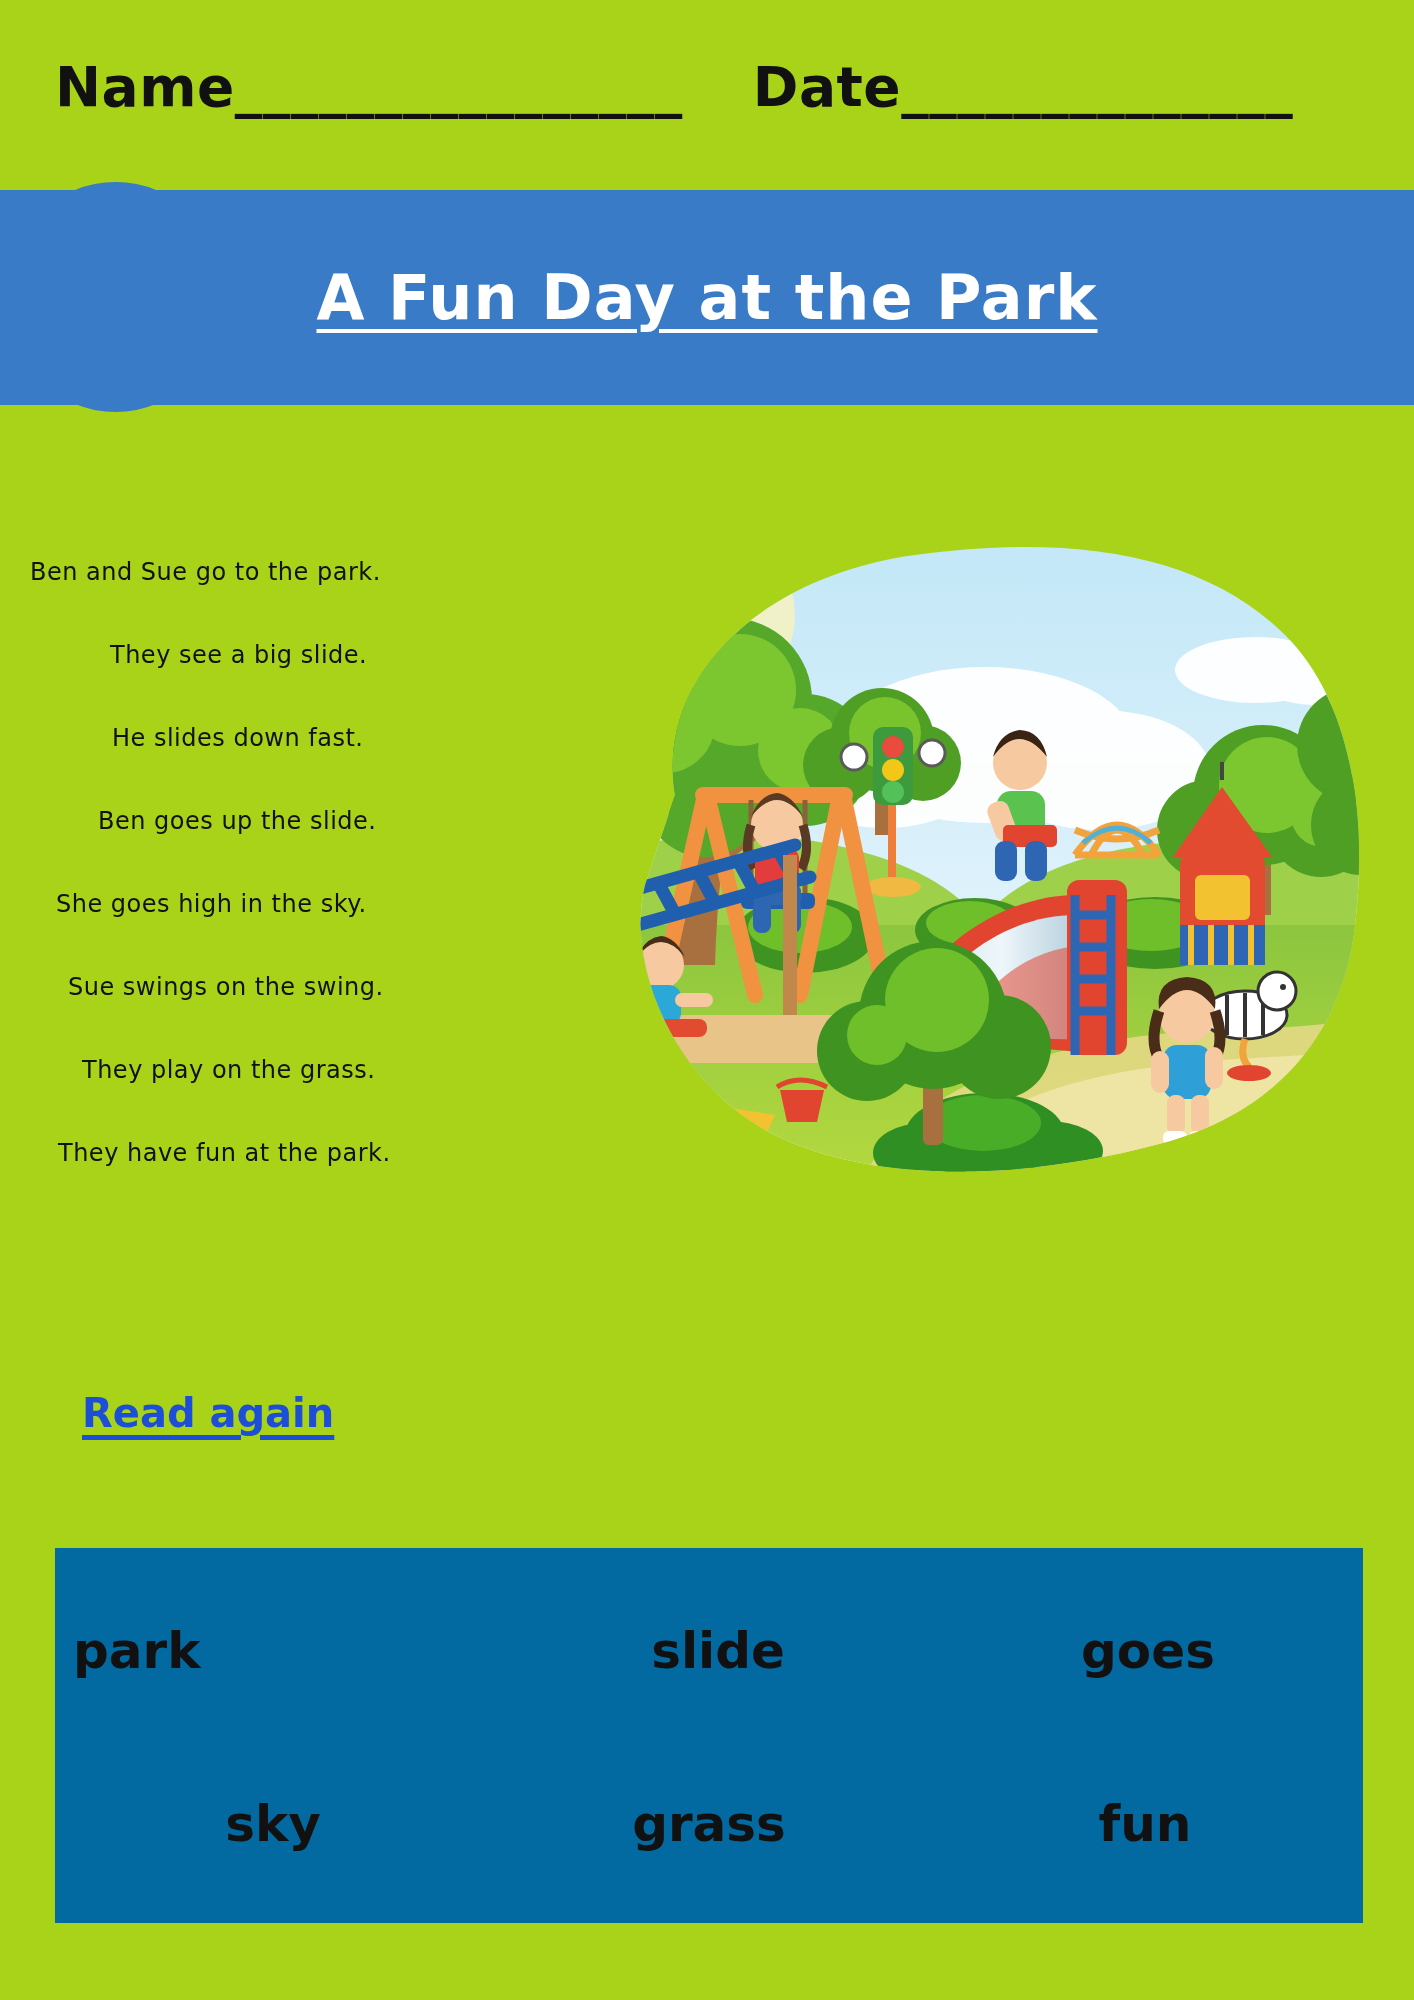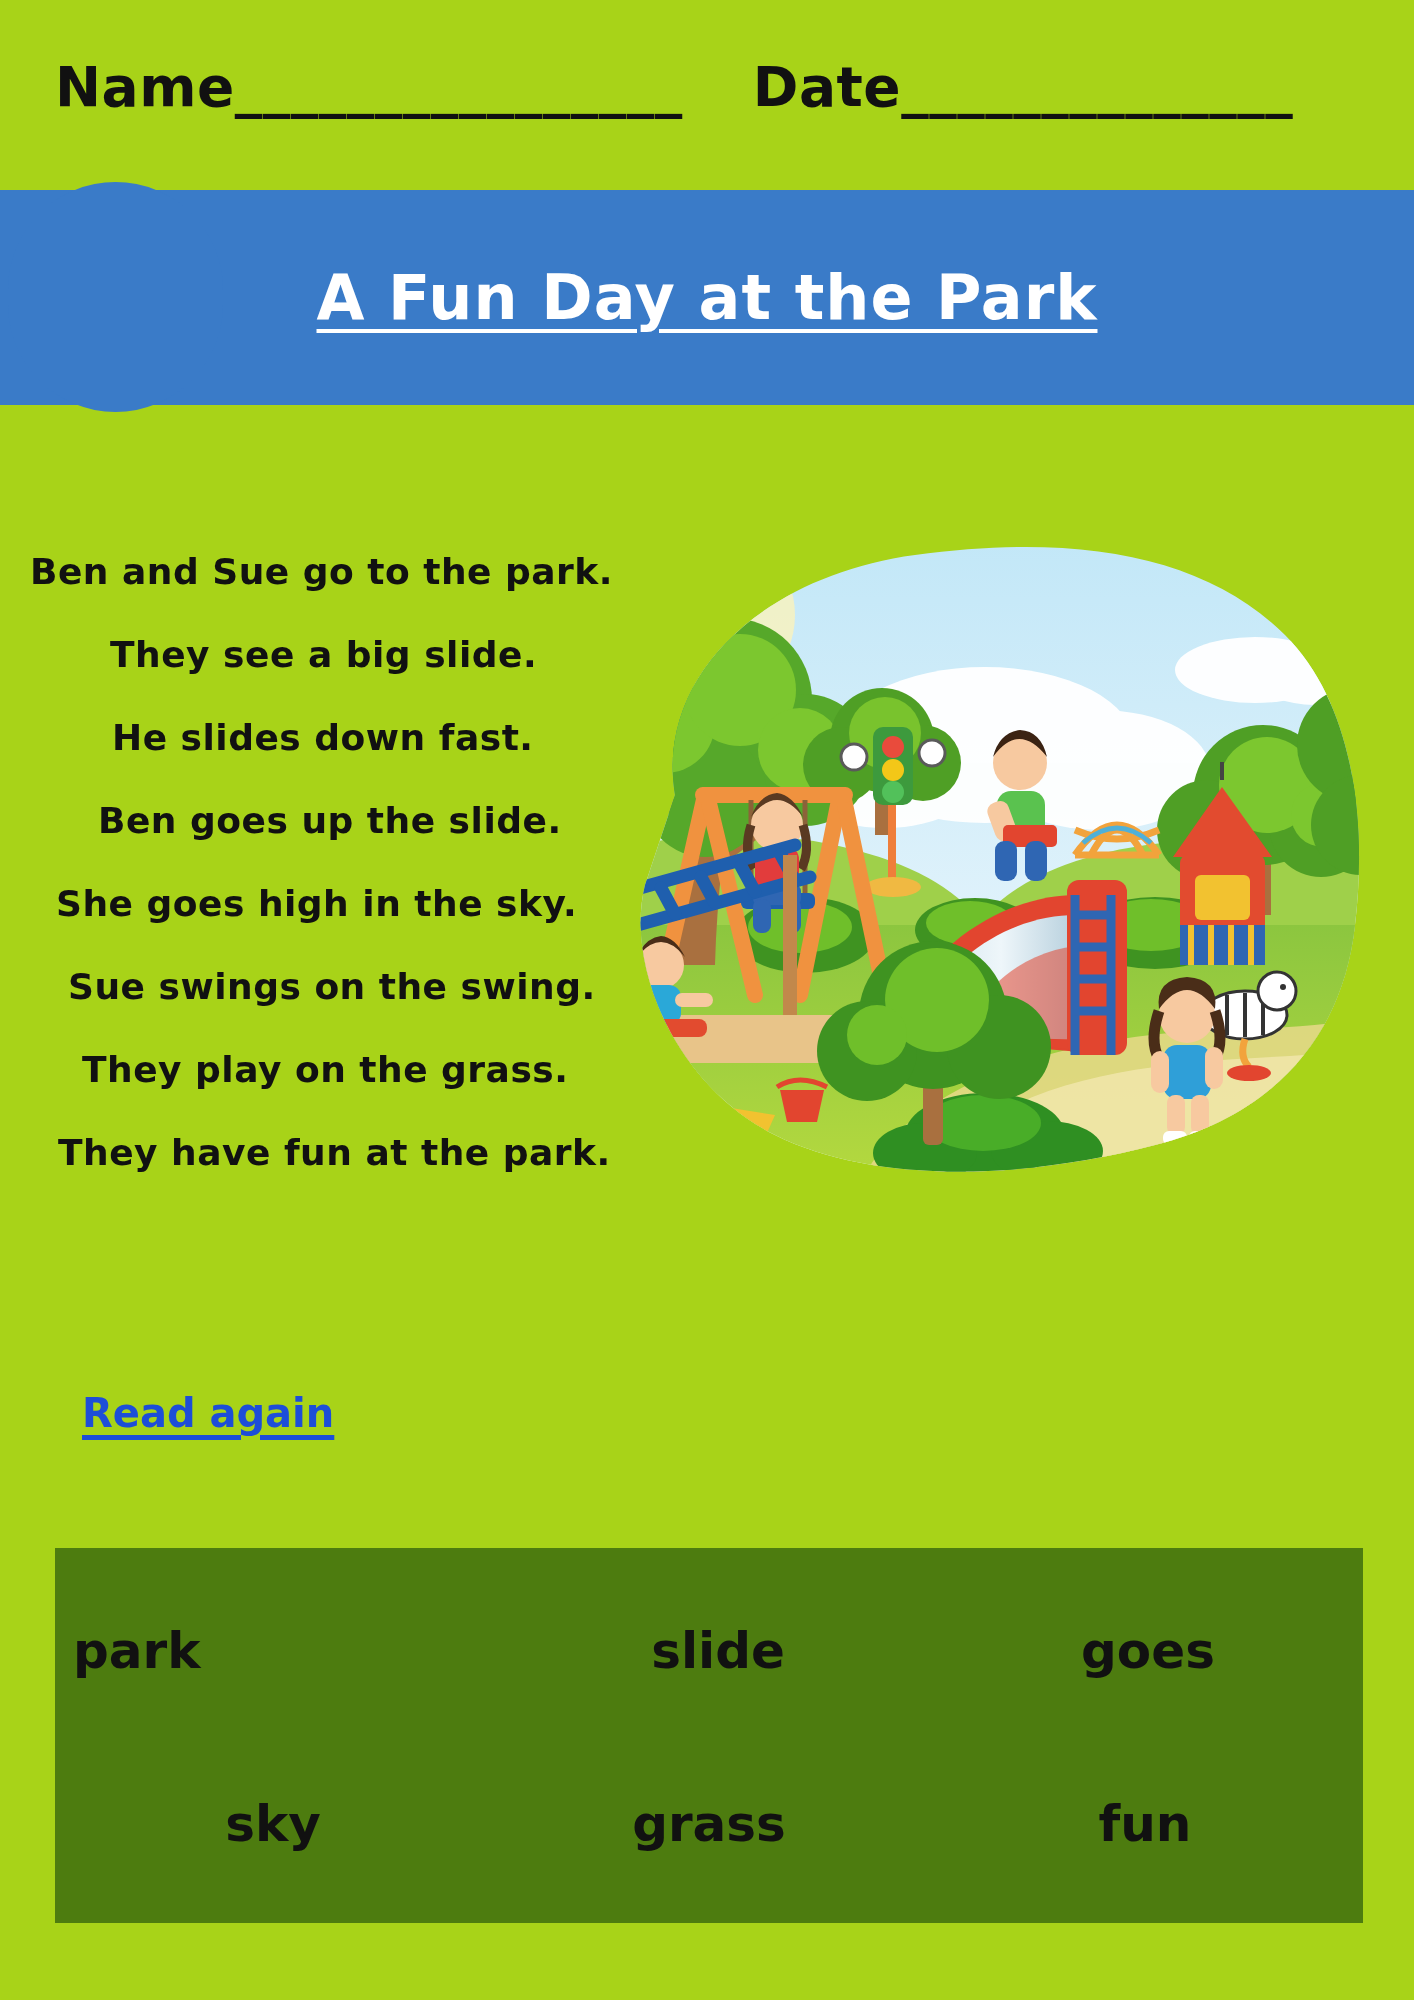--- a/index.html
+++ b/index.html
@@ -82,22 +82,22 @@
     text-decoration-thickness: 4px;
   }
 
   
   .story {
     position: absolute;
     top: 530px;
     left: 30px;
     width: 620px;
     color: #111111;
-    font-size: 36px;
-    font-weight: bold;
+    font-size: 24px;
+    font-weight: normal;
     line-height: 1.0;
     text-align: right;
   }
   .story .line {
     height: 83px;
     display: flex;
     align-items: center;
     white-space: nowrap;
     letter-spacing: 0.5px;
   }
@@ -133,21 +133,21 @@
     text-decoration-thickness: 5px;
   }
 
   
   .wordbox {
     position: absolute;
     top: 1548px;
     left: 55px;
     width: 1308px;
     height: 375px;
-    background: #4d7c0f;
+    background: #0369a1;
     display: flex;
     flex-direction: column;
     justify-content: center;
   }
   .word-row {
     display: flex;
     height: 50%;
     align-items: center;
   }
   .word-cell {

